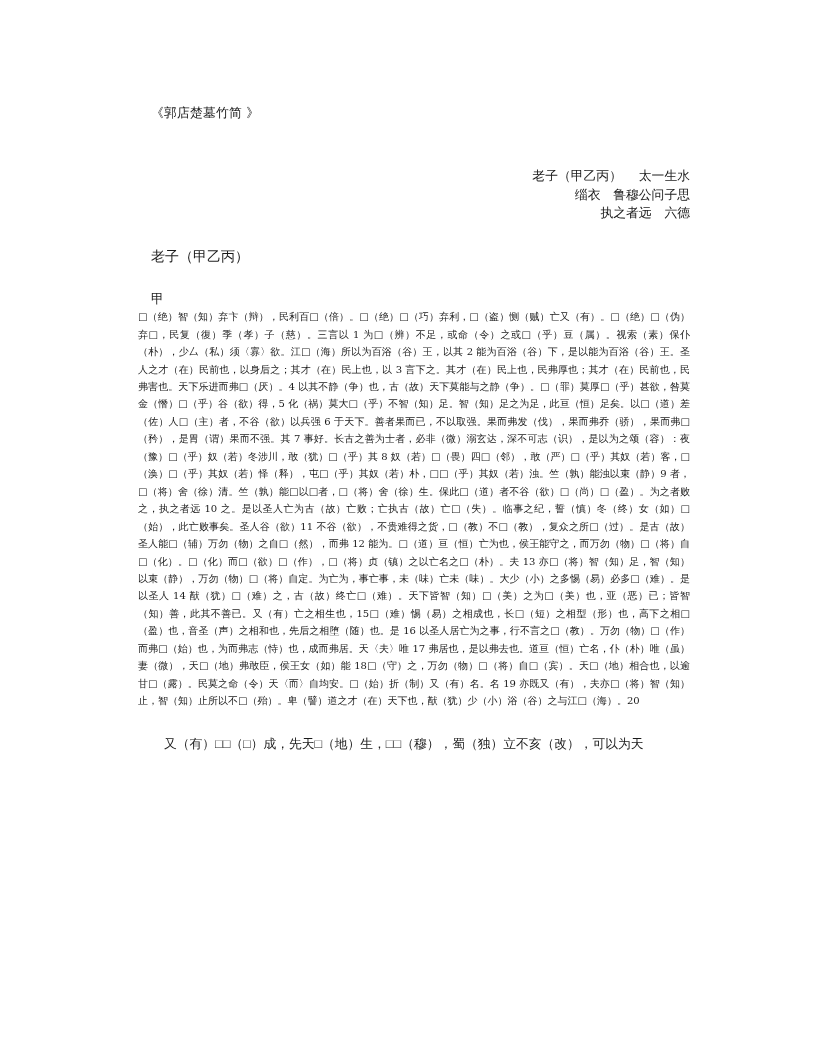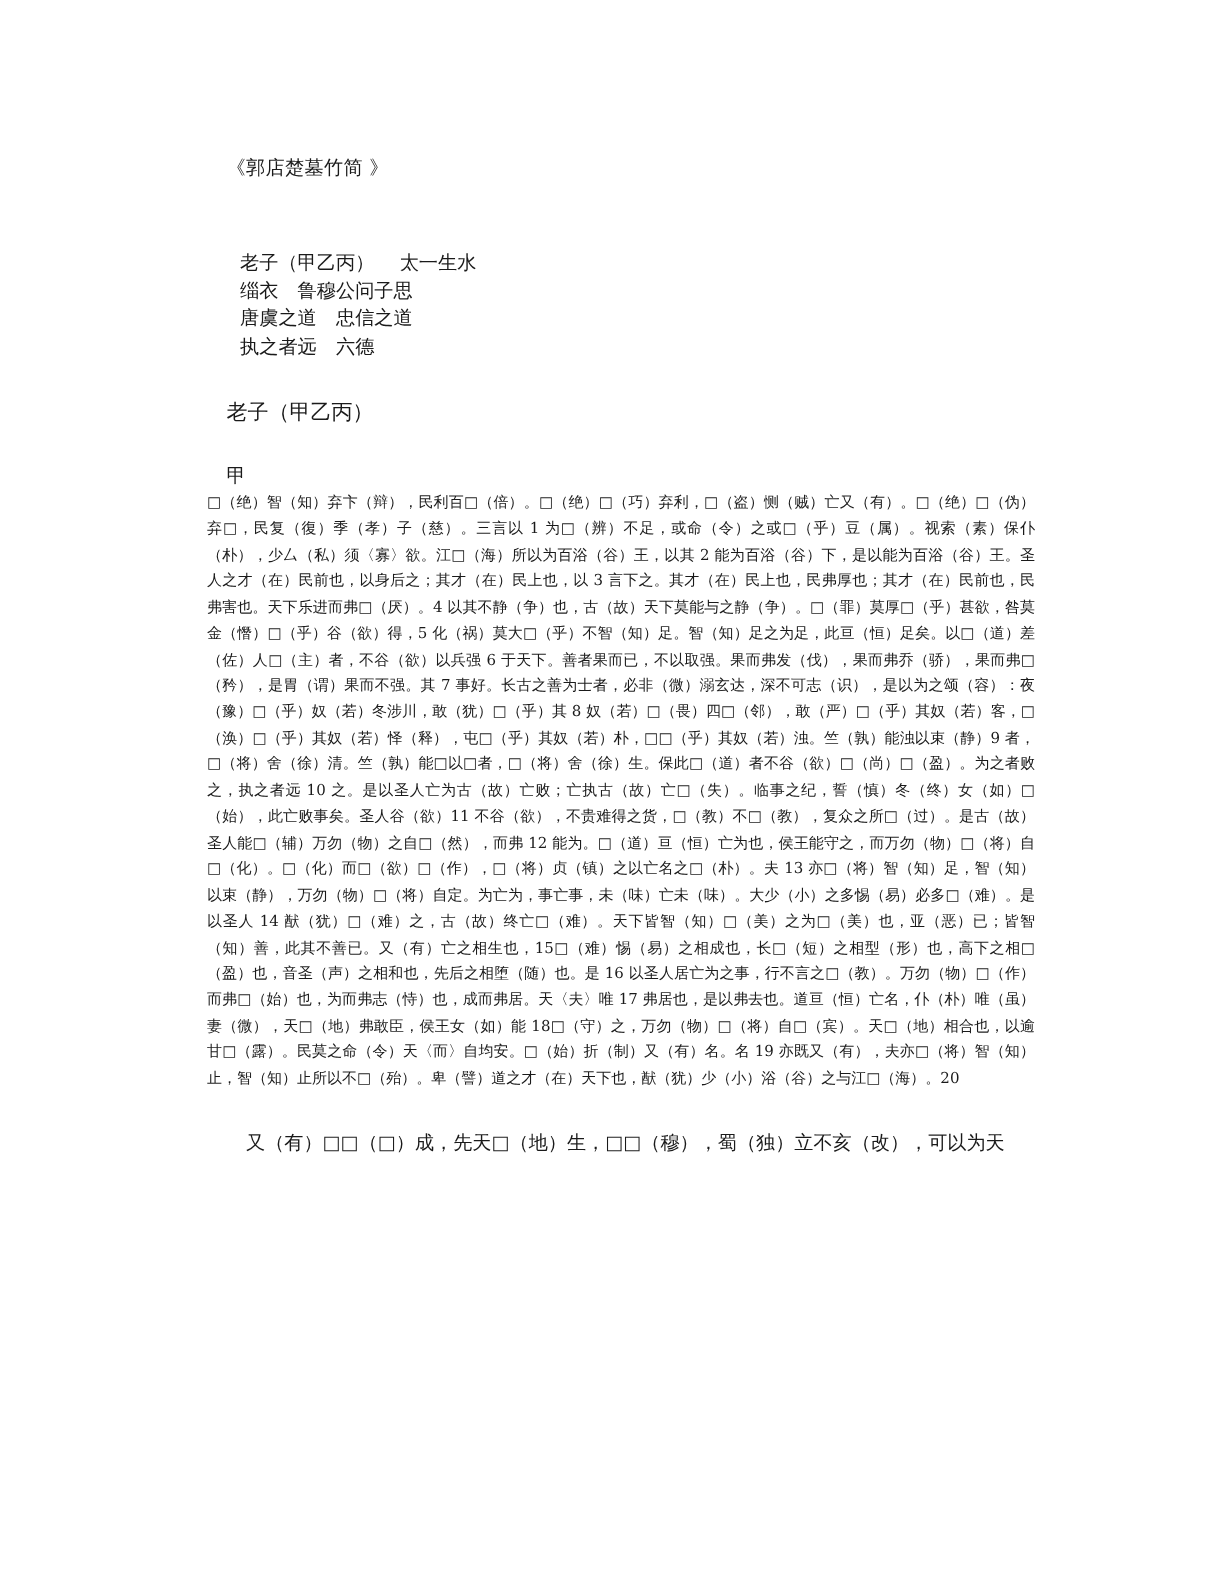--- a/index.html
+++ b/index.html
@@ -33,20 +33,21 @@
     font-size: 12.8px;
     line-height: 1.35;
     margin: 0 0 0 13px;
     letter-spacing: 0.2px;
     white-space: pre;
   }
   .toc {
     margin: 46px 0 0 13px;
     padding: 0;
     list-style: none;
+    text-align: right;
   }
   .toc li {
     font-size: 12.8px;
     line-height: 18.6px;
     white-space: pre;
     margin-left: 9px;
   }
   .section-heading {
     font-size: 14px;
     line-height: 1.35;
@@ -71,34 +72,34 @@
   }
   .tail-par {
     font-size: 12.75px;
     line-height: 17.45px;
     margin: 26px 0 0 0;
     text-indent: 26px;
     text-align: justify;
     text-align-last: left;
     text-justify: inter-character;
     word-break: break-all;
+    font-family: Liberation Mono, monospace;
   }
 </style>
 </head>
 <body>
 
 <div class="page">
   <div class="content">
 
     <div class="doc-title">《郭店楚墓竹简 》</div>
 
     <ul class="toc">
       <li>老子（甲乙丙）　 太一生水</li>
       <li>缁衣　鲁穆公问子思</li>
-      <li>唐虞之道　忠信之道</li>
       <li>执之者远　六德</li>
     </ul>
 
     <div class="section-heading">老子（甲乙丙）</div>
 
     <div class="subsection-heading">甲</div>
 
     <p class="body-par">□（绝）智（知）弃卞（辩），民利百□（倍）。□（绝）□（巧）弃利，□（盗）恻（贼）亡又（有）。□（绝）□（伪）弃□，民复（復）季（孝）子（慈）。三言以 1 为□（辨）不足，或命（令）之或□（乎）豆（属）。视索（素）保仆（朴），少厶（私）须〈寡〉欲。江□（海）所以为百浴（谷）王，以其 2 能为百浴（谷）下，是以能为百浴（谷）王。圣人之才（在）民前也，以身后之；其才（在）民上也，以 3 言下之。其才（在）民上也，民弗厚也；其才（在）民前也，民弗害也。天下乐进而弗□（厌）。4 以其不静（争）也，古（故）天下莫能与之静（争）。□（罪）莫厚□（乎）甚欲，咎莫金（憯）□（乎）谷（欲）得，5 化（祸）莫大□（乎）不智（知）足。智（知）足之为足，此亘（恒）足矣。以□（道）差（佐）人□（主）者，不谷（欲）以兵强 6 于天下。善者果而已，不以取强。果而弗发（伐），果而弗乔（骄），果而弗□（矜），是胃（谓）果而不强。其 7 事好。长古之善为士者，必非（微）溺玄达，深不可志（识），是以为之颂（容）：夜（豫）□（乎）奴（若）冬涉川，敢（犹）□（乎）其 8 奴（若）□（畏）四□（邻），敢（严）□（乎）其奴（若）客，□（涣）□（乎）其奴（若）怿（释），屯□（乎）其奴（若）朴，□□（乎）其奴（若）浊。竺（孰）能浊以束（静）9 者，□（将）舍（徐）清。竺（孰）能□以□者，□（将）舍（徐）生。保此□（道）者不谷（欲）□（尚）□（盈）。为之者败之，执之者远 10 之。是以圣人亡为古（故）亡败；亡执古（故）亡□（失）。临事之纪，誓（慎）冬（终）女（如）□（始），此亡败事矣。圣人谷（欲）11 不谷（欲），不贵难得之货，□（教）不□（教），复众之所□（过）。是古（故）圣人能□（辅）万勿（物）之自□（然），而弗 12 能为。□（道）亘（恒）亡为也，侯王能守之，而万勿（物）□（将）自□（化）。□（化）而□（欲）□（作），□（将）贞（镇）之以亡名之□（朴）。夫 13 亦□（将）智（知）足，智（知）以束（静），万勿（物）□（将）自定。为亡为，事亡事，未（味）亡未（味）。大少（小）之多惕（易）必多□（难）。是以圣人 14 猷（犹）□（难）之，古（故）终亡□（难）。天下皆智（知）□（美）之为□（美）也，亚（恶）已；皆智（知）善，此其不善已。又（有）亡之相生也，15□（难）惕（易）之相成也，长□（短）之相型（形）也，高下之相□（盈）也，音圣（声）之相和也，先后之相堕（随）也。是 16 以圣人居亡为之事，行不言之□（教）。万勿（物）□（作）而弗□（始）也，为而弗志（恃）也，成而弗居。天〈夫〉唯 17 弗居也，是以弗去也。道亘（恒）亡名，仆（朴）唯（虽）妻（微），天□（地）弗敢臣，侯王女（如）能 18□（守）之，万勿（物）□（将）自□（宾）。天□（地）相合也，以逾甘□（露）。民莫之命（令）天〈而〉自均安。□（始）折（制）又（有）名。名 19 亦既又（有），夫亦□（将）智（知）止，智（知）止所以不□（殆）。卑（譬）道之才（在）天下也，猷（犹）少（小）浴（谷）之与江□（海）。20</p>
 
     <p class="tail-par">又（有）□□（□）成，先天□（地）生，□□（穆），蜀（独）立不亥（改），可以为天</p>

